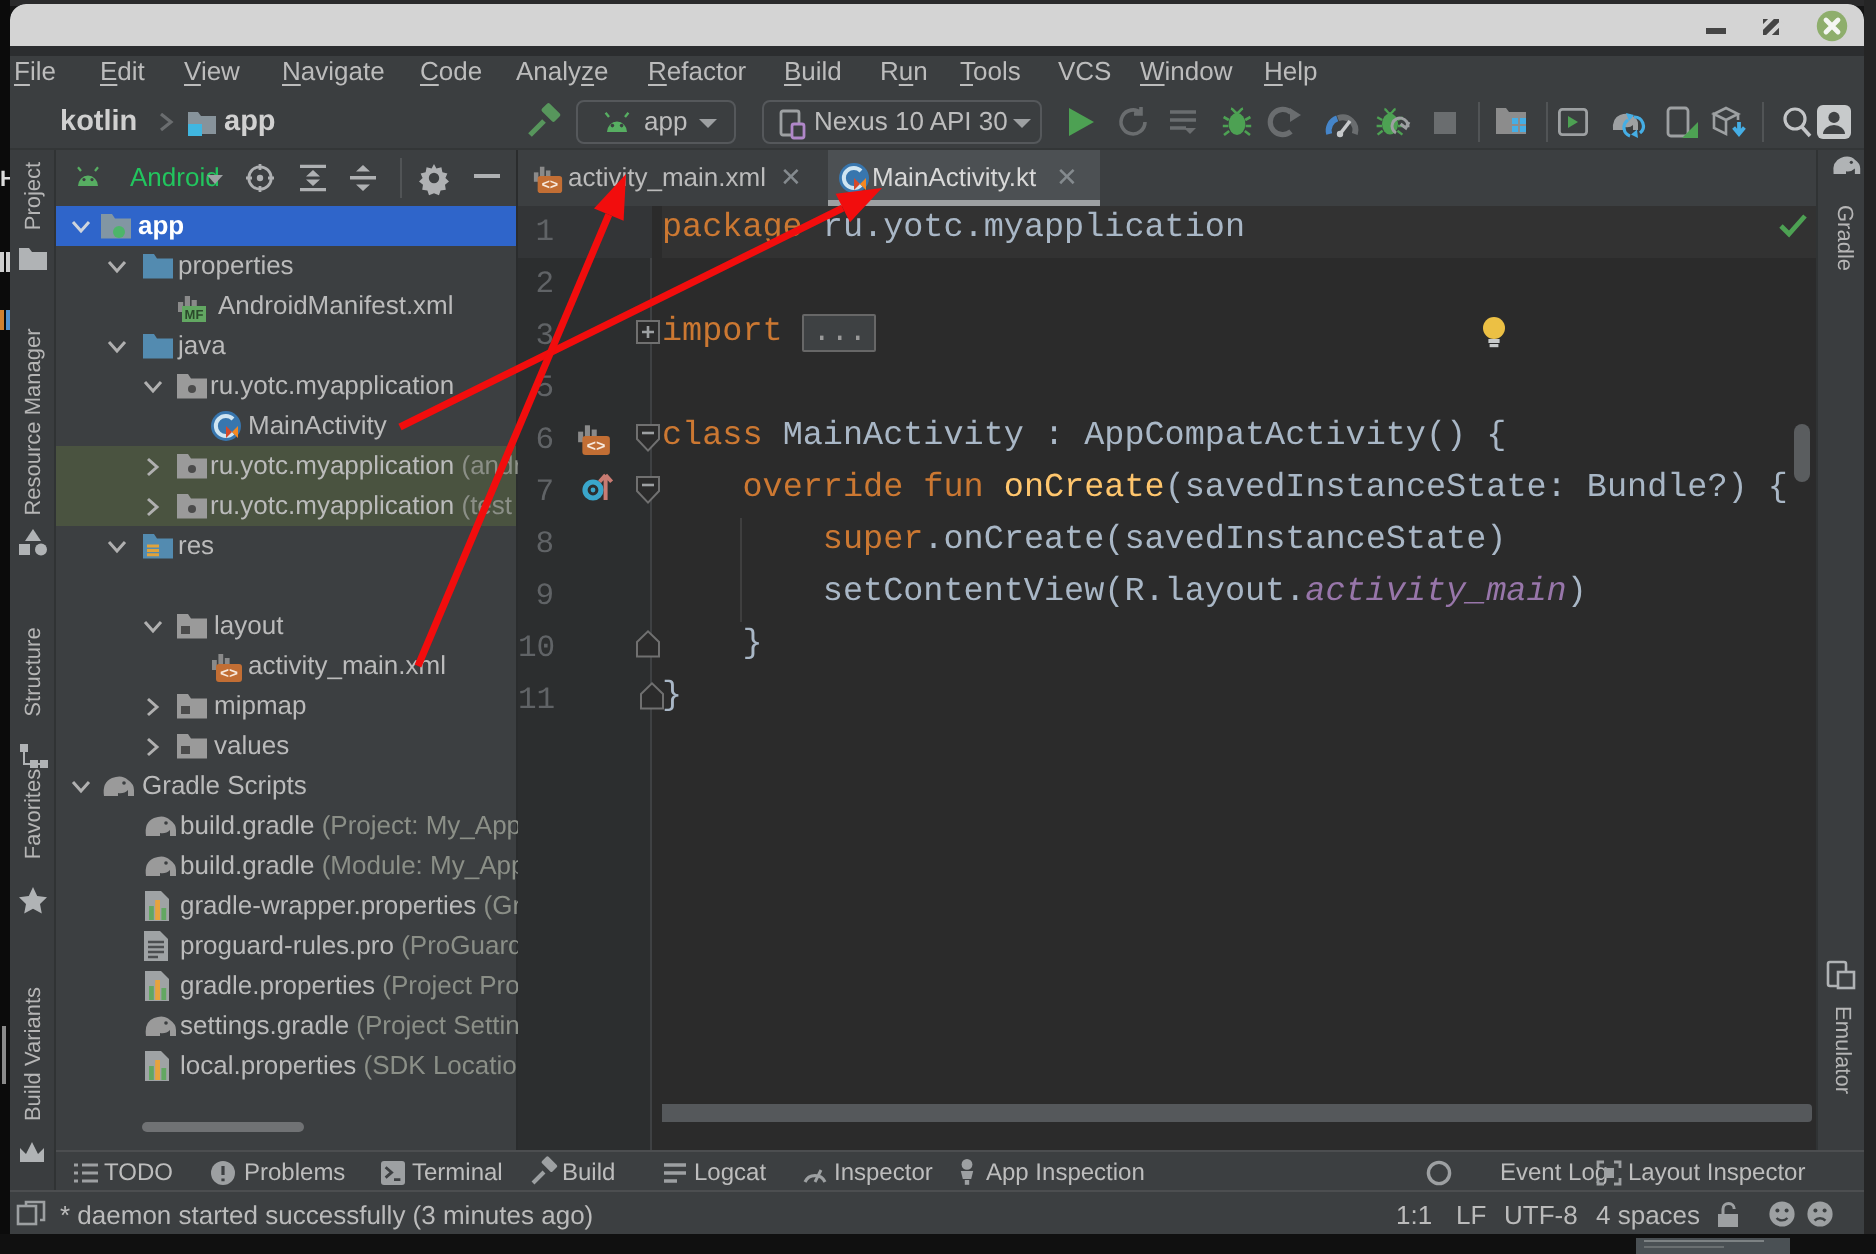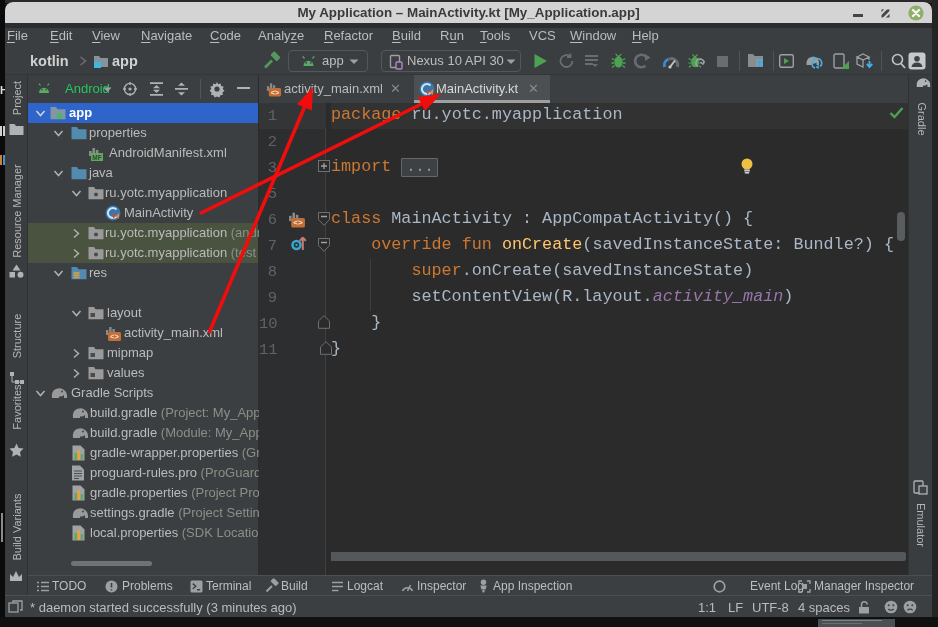--- a/index.html
+++ b/index.html
@@ -56,21 +56,20 @@
 svg { position:absolute; overflow:visible; }
 </style>
 </head>
 <body>
 <div class="abs" id="desktop-top"></div>
 <div class="abs" id="desktop-left"></div>
 <div class="abs" id="desktop-right"></div>
 <div class="abs" id="desktop-bottom"></div>
 <div class="abs" id="win">
   <div class="abs" id="titlebar">
-    <div class="abs" id="title">My Application – MainActivity.kt [My_Application.app]</div>
     <div class="abs" style="left:848px;top:11.5px;width:10px;height:3px;background:#454545;"></div>
     <svg style="left:876px;top:7px" width="9" height="9" viewBox="0 0 9 9">
       <path d="M0.5 0.5 h8 v8 h-8 z" fill="#454545"></path>
       <path d="M-1 6 L6 -1 M2 10 L10 2" stroke="#d4d4d4" stroke-width="2" fill="none"></path>
     </svg>
     <svg style="left:903px;top:3px" width="16" height="16" viewBox="0 0 16 16">
       <circle cx="8" cy="8" r="7.6" fill="#8eae6c"></circle>
       <path d="M5 5 L11 11 M11 5 L5 11" stroke="#f4f6f2" stroke-width="2.4" stroke-linecap="round"></path>
     </svg>
   </div>
@@ -586,21 +585,21 @@
       </svg>
     <div class="bbi" style="left:465px">App Inspection</div>
     <svg style="left:685px;top:4px" width="13" height="13" viewBox="0 0 13 13">
         <circle cx="6.5" cy="6.5" r="5.3" fill="none" stroke="#9da0a2" stroke-width="1.7"></circle>
       </svg>
     <div class="bbi" style="left:722px">Event Log</div>
     <svg style="left:770px;top:4px" width="13" height="13" viewBox="0 0 13 13">
         <path d="M1 4 V1 h3 M9 1 h3 v3 M12 9 v3 h-3 M4 12 H1 V9" stroke="#9da0a2" stroke-width="1.4" fill="none"></path>
         <rect x="4" y="4" width="5" height="5" fill="#9da0a2"></rect>
       </svg>
-    <div class="bbi" style="left:786px">Manager Inspector</div>
+    <div class="bbi" style="left:786px">Layout Inspector</div>
   </div>
   <div class="abs" id="statusbar">
     <svg style="left:3px;top:4px" width="15" height="15" viewBox="0 0 15 15">
         <rect x="1" y="3" width="9" height="9" fill="none" stroke="#9da0a2" stroke-width="1.3"></rect>
         <path d="M5 3 V1 h9 v9 h-2" fill="none" stroke="#9da0a2" stroke-width="1.3"></path>
       </svg>
     <div class="sbi" style="left:25px">* daemon started successfully (3 minutes ago)</div>
     <div class="sbi" style="left:693px">1:1</div>
     <div class="sbi" style="left:723px">LF</div>
     <div class="sbi" style="left:747px">UTF-8</div>

